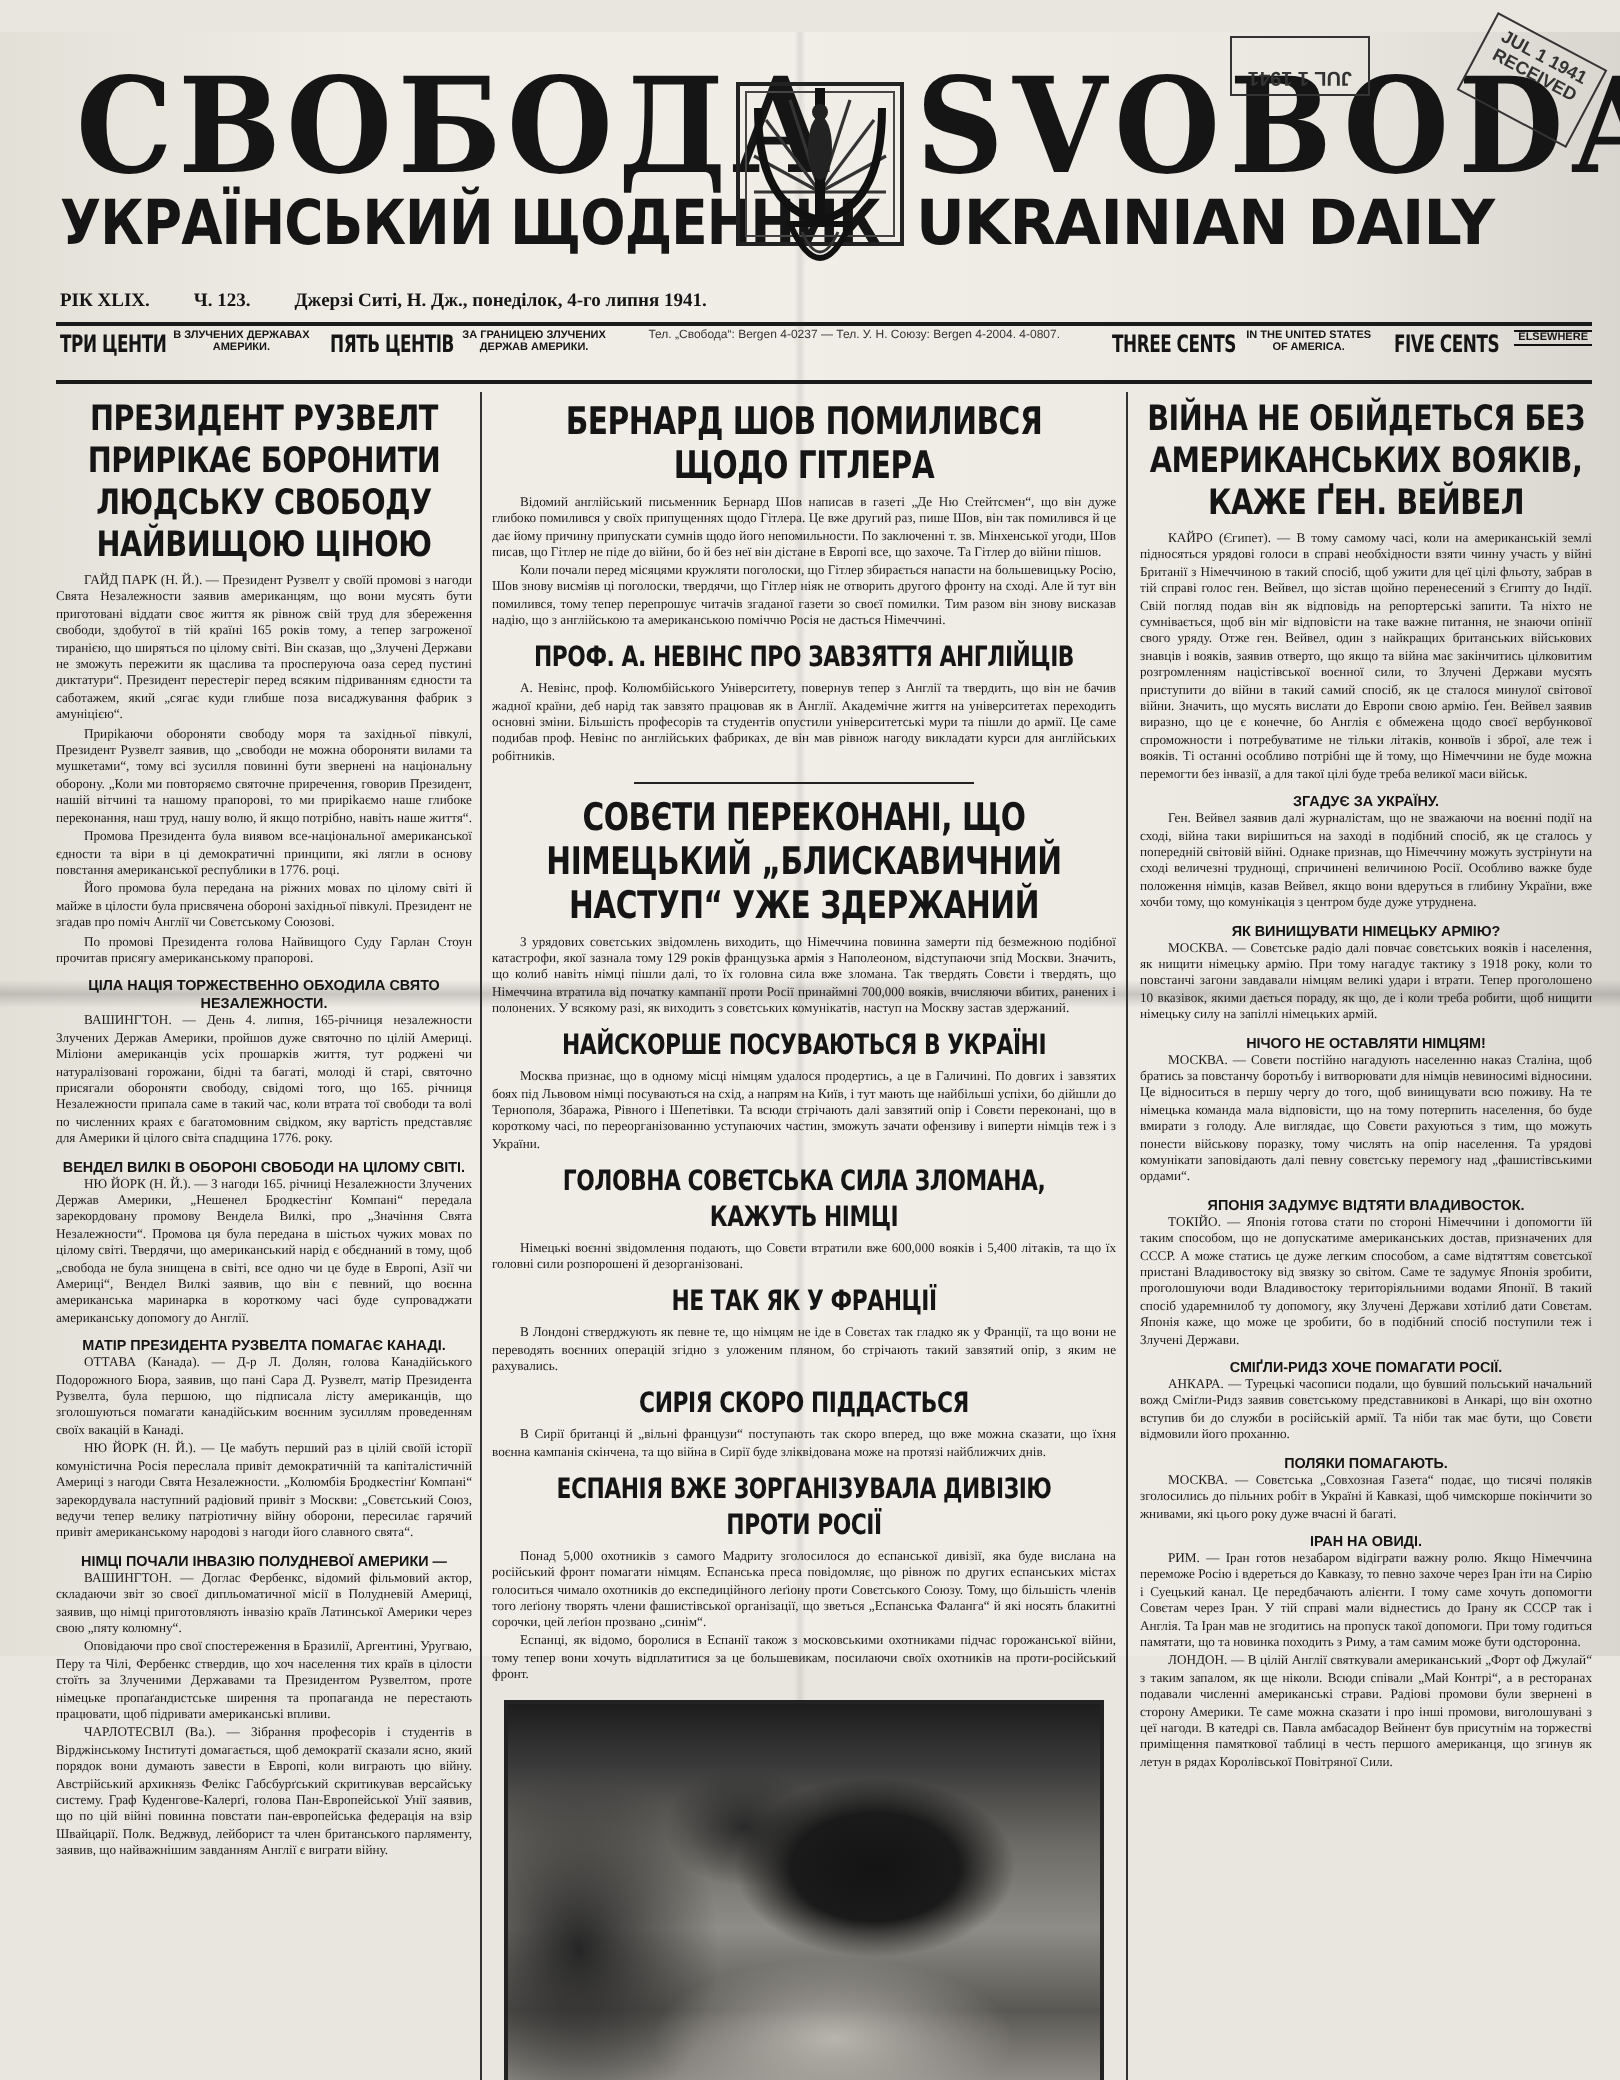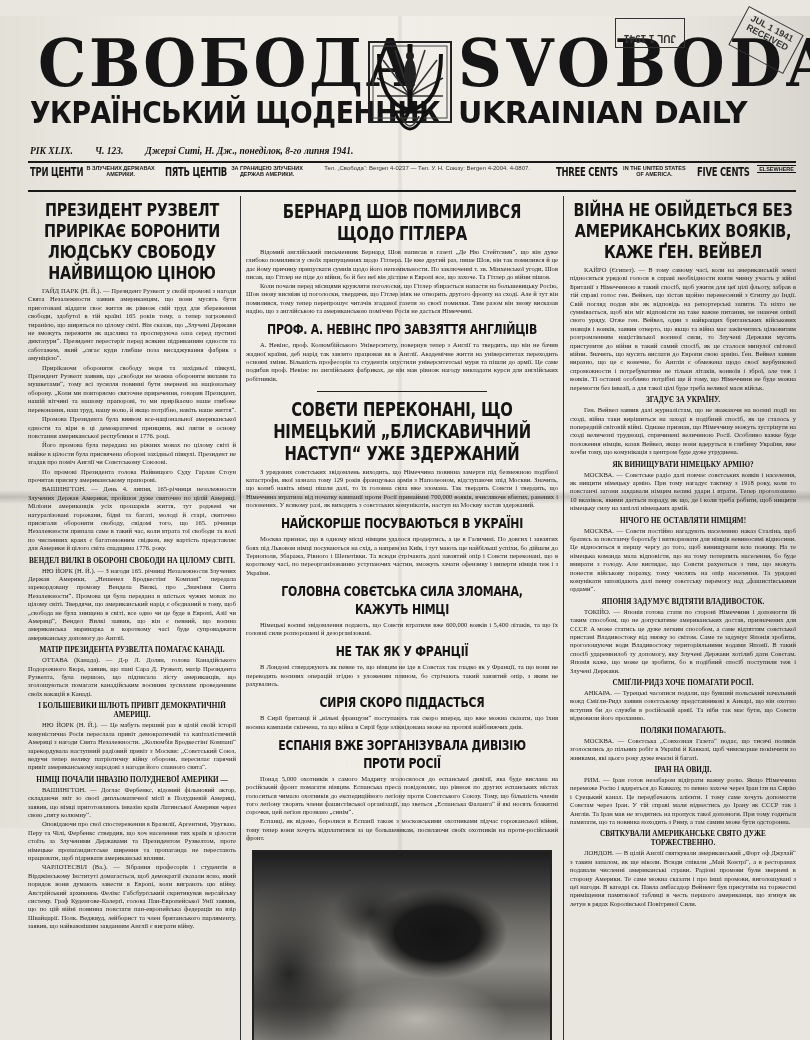--- a/index.html
+++ b/index.html
@@ -38,21 +38,21 @@
     transform: scaleX(0.86); transform-origin: left top;
   }
   .sub-uk { left: 30px; }
   .sub-en { left: 458px; transform: scaleX(0.97); }
   .emblem { position: absolute; left: 365px; top: 18px; width: 90px; width: 90px; height: 112px; }
   .dateline {
     position: absolute; top: 130px; height: 14px;
     font-family: "Liberation Serif", serif; font-weight: bold; font-size: 9.5px;
     display: flex; align-items: baseline;
   }
-  .dl-uk { left: 30px; width: 360px; font-style: italic; }
+  .dl-uk { left: 30px; width: 360px; }
   .dl-en { left: 455px; width: 340px; }
   .dateline span { margin-right: 22px; white-space: nowrap; }
   .dl-en .vol { margin-left: auto; margin-right: 0; }
   .rule { position: absolute; left: 28px; width: 768px; background: #1a1a1a; }
   .priceline {
     position: absolute; top: 149px; left: 30px; width: 766px; height: 24px;
     display: flex; align-items: flex-start;
     font-family: "Liberation Sans", sans-serif;
   }
   .price-big {
@@ -77,21 +77,21 @@
   .vrule { position: absolute; top: 180px; width: 1px; height: 850px; background: #333; }
   .headline {
     font-family: "DejaVu Sans", sans-serif; font-weight: 900; text-align: center;
     font-size: 17.5px; line-height: 21px; letter-spacing: -0.3px;
     transform: scaleX(0.82); transform-origin: center top;
     margin: 6px -22px 3px;
   }
   .headline.mid { font-size: 19px; line-height: 22px; margin: 6px -36px 4px; transform: scaleX(0.78); }
   .headline.sm { font-size: 14px; line-height: 18px; margin: 5px -30px 3px; transform: scaleX(0.78); }
   .subhead {
-    font-family: Liberation Serif, serif; font-weight: bold; text-align: center;
+    font-family: Liberation Sans, sans-serif; font-weight: bold; text-align: center;
     font-size: 7.2px; line-height: 9px; margin: 4px 0 1px; text-transform: uppercase;
   }
   .body {
     font-size: 6.6px; line-height: 8.4px; text-align: justify; color: #1c1c1c;
     text-indent: 14px; margin-bottom: 1px;
   }
   .body.mid { font-size: 6.6px; line-height: 8.3px; }
   .photo {
     margin: 8px 6px 2px; height: 208px; border: 2px solid #222;
     background:
@@ -138,21 +138,21 @@
     <path d="M30 78 Q45 112 60 78 Z" fill="none" stroke="#111" stroke-width="3"></path>
     <path d="M36 82 Q45 102 54 82" fill="none" stroke="#333" stroke-width="1.5"></path>
   </svg>
 
   <div class="stamp stamp1">JUL 1 1941</div>
   <div class="stamp stamp2">JUL 1 1941 RECEIVED</div>
 
   <div class="dateline dl-uk">
     <span>РІК XLIX.</span>
     <span>Ч. 123.</span>
-    <span>Джерзі Ситі, Н. Дж., понеділок, 8-го липня 1941.</span>
+    <span>Джерзі Ситі, Н. Дж., понеділок, 4-го липня 1941.</span>
   </div>
 
   <div class="rule" style="top:145px;height:2px;"></div>
   <div class="priceline">
     <span class="price-big" style="width:52px;">ТРИ ЦЕНТИ</span>
     <span class="price-small" style="width:80px;">в Злучених Державах Америки.</span>
     <span class="price-big" style="width:62px;margin-left:6px;">ПЯТЬ ЦЕНТІВ</span>
     <span class="price-small" style="width:82px;">за границею Злучених Держав Америки.</span>
     <span class="tel" style="width:220px;margin-left:14px;">Тел. „Свобода“: Bergen 4-0237 — Тел. У. Н. Союзу: Bergen 4-2004. 4-0807.</span>
     <span class="price-big" style="width:64px;margin-left:22px;">THREE CENTS</span>
@@ -165,26 +165,26 @@
   <div class="vrule" style="left:240px;"></div>
   <div class="vrule" style="left:563px;"></div>
 
   <div class="col col-left">
     <div class="headline">ПРЕЗИДЕНТ РУЗВЕЛТ ПРИРІКАЄ БОРОНИТИ ЛЮДСЬКУ СВОБОДУ НАЙВИЩОЮ ЦІНОЮ</div>
     <p class="body">ГАЙД ПАРК (Н. Й.). — Президент Рузвелт у своїй промові з нагоди Свята Незалежности заявив американцям, що вони мусять бути приготовані віддати своє життя як рівнож свій труд для збереження свободи, здобутої в тій країні 165 років тому, а тепер загроженої тиранією, що ширяться по цілому світі. Він сказав, що „Злучені Держави не зможуть пережити як щаслива та проспеpуюча оаза серед пустині диктатури“. Президент перестеріг перед всяким підриванням єдности та саботажем, який „сягає куди глибше поза висаджування фабрик з амуніцією“.</p>
     <p class="body">Приріkаючи обороняти свободу моря та західньої півкулі, Президент Рузвелт заявив, що „свободи не можна обороняти вилами та мушкетами“, тому всі зусилля повинні бути звернені на національну оборону. „Коли ми повторяємо святочне приречення, говорив Президент, нашій вітчині та нашому прапорові, то ми приріkаємо наше глибоке переконання, наш труд, нашу волю, й якщо потрібно, навіть наше життя“.</p>
     <p class="body">Промова Президента була виявом все-національної американської єдности та віри в ці демократичні принципи, які лягли в основу повстання американської республики в 1776. році.</p>
     <p class="body">Його промова була передана на ріжних мовах по цілому світі й майже в цілости була присвячена обороні західньої півкулі. Президент не згадав про поміч Англії чи Совєтському Союзові.</p>
     <p class="body">По промові Президента голова Найвищого Суду Гарлан Стоун прочитав присягу американському прапорові.</p>
+    <div class="subhead">ЦІЛА НАЦІЯ ТОРЖЕСТВЕННО ОБХОДИЛА СВЯТО НЕЗАЛЕЖНОСТИ.</div>
     <p class="body">ВАШИНГТОН. — День 4. липня, 165-річниця незалежности Злучених Держав Америки, пройшов дуже святочно по цілій Америці. Міліони американців усіх прошарків життя, тут роджені чи натуралізовані горожани, бідні та багаті, молоді й старі, святочно присягали обороняти свободу, свідомі того, що 165. річниця Незалежности припала саме в такий час, коли втрата тої свободи та волі по численних краях є багатомовним свідком, яку вартість представляє для Америки й цілого світа спадщина 1776. року.</p>
     <div class="subhead">ВЕНДЕЛ ВИЛКІ В ОБОРОНІ СВОБОДИ НА ЦІЛОМУ СВІТІ.</div>
     <p class="body">НЮ ЙОРК (Н. Й.). — З нагоди 165. річниці Незалежности Злучених Держав Америки, „Нешенел Бродкестінґ Компані“ передала зарекордовану промову Вендела Вилкі, про „Значіння Свята Незалежности“. Промова ця була передана в шістьох чужих мовах по цілому світі. Твердячи, що американський нарід є обєднаний в тому, щоб „свобода не була знищена в світі, все одно чи це буде в Европі, Азії чи Америці“, Вендел Вилкі заявив, що він є певний, що воєнна американська маринарка в короткому часі буде супроваджати американську допомогу до Англії.</p>
     <div class="subhead">МАТІР ПРЕЗИДЕНТА РУЗВЕЛТА ПОМАГАЄ КАНАДІ.</div>
     <p class="body">ОТТАВА (Канада). — Д-р Л. Долян, голова Канадійського Подорожного Бюра, заявив, що пані Сара Д. Рузвелт, матір Президента Рузвелта, була першою, що підписала лісту американців, що зголошуються помагати канадійським воєнним зусиллям проведенням своїх вакацій в Канаді.</p>
-    <div class="subhead">І БОЛЬШЕВИКИ ШЛЮТЬ ПРИВІТ ДЕМОКРАТИЧНІЙ АМЕРИЦІ.</div>
     <p class="body">НЮ ЙОРК (Н. Й.). — Це мабуть перший раз в цілій своїй історії комуністична Росія переслала привіт демократичній та капіталістичній Америці з нагоди Свята Незалежности. „Колюмбія Бродкестінґ Компані“ зарекордувала наступний радіовий привіт з Москви: „Совєтський Союз, ведучи тепер велику патріотичну війну оборони, пересилає гарячий привіт американському народові з нагоди його славного свята“.</p>
     <div class="subhead">НІМЦІ ПОЧАЛИ ІНВАЗІЮ ПОЛУДНЕВОЇ АМЕРИКИ —</div>
     <p class="body">ВАШИНГТОН. — Доглас Фербенкс, відомий фільмовий актор, складаючи звіт зо своєї дипльоматичної місії в Полудневій Америці, заявив, що німці приготовляють інвазію країв Латинської Америки через свою „пяту колюмну“.</p>
     <p class="body">Оповідаючи про свої спостереження в Бразилії, Аргентині, Уругваю, Перу та Чілі, Фербенкс ствердив, що хоч населення тих країв в цілости стоїть за Злученими Державами та Президентом Рузвелтом, проте німецьке пропаґандистське ширення та пропаганда не перестають працювати, щоб підривати американські впливи.</p>
     <p class="body">ЧАРЛОТЕСВІЛ (Ва.). — Зібрання професорів і студентів в Вірджінському Інституті домагається, щоб демократії сказали ясно, який порядок вони думають завести в Европі, коли виграють цю війну. Австрійський архикнязь Фелікс Габсбурґський скритикував версайську систему. Граф Куденгове-Калерґі, голова Пан-Европейської Унії заявив, що по цій війні повинна повстати пан-европейська федерація на взір Швайцарії. Полк. Веджвуд, лейборист та член британського парляменту, заявив, що найважнішим завданням Англії є виграти війну.</p>
   </div>
 
   <div class="col col-mid">
     <div class="headline mid">БЕРНАРД ШОВ ПОМИЛИВСЯ ЩОДО ГІТЛЕРА</div>
     <p class="body mid">Відомий англійський письменник Бернард Шов написав в газеті „Дe Ню Стейтсмен“, що він дуже глибоко помилився у своїх припущеннях щодо Гітлера. Це вже другий раз, пише Шов, він так помилився й це дає йому причину припускати сумнів щодо його непомильности. По заключенні т. зв. Мінхенської угоди, Шов писав, що Гітлер не піде до війни, бо й без неї він дістане в Европі все, що захоче. Та Гітлер до війни пішов.</p>
@@ -221,16 +221,15 @@
     <div class="subhead">НІЧОГО НЕ ОСТАВЛЯТИ НІМЦЯМ!</div>
     <p class="body">МОСКВА. — Совєти постійно нагадують населенню наказ Сталіна, щоб братись за повстанчу боротьбу і витворювати для німців невиносимі відносини. Це відноситься в першу чергу до того, щоб винищувати всю поживу. На те німецька команда мала відповісти, що на тому потерпить населення, бо буде вмирати з голоду. Але виглядає, що Совєти рахуються з тим, що можуть понести військову поразку, тому числять на опір населення. Та урядові комунікати заповідають далі певну совєтську перемогу над „фашистівськими ордами“.</p>
     <div class="subhead">ЯПОНІЯ ЗАДУМУЄ ВІДТЯТИ ВЛАДИВОСТОК.</div>
     <p class="body">ТОКІЙО. — Японія готова стати по стороні Німеччини і допомогти їй таким способом, що не допускатиме американських достав, призначених для СССР. А може статись це дуже легким способом, а саме відтяттям совєтської пристані Владивостоку від звязку зо світом. Саме те задумує Японія зробити, проголошуючи води Владивостоку територіяльними водами Японії. В такий спосіб ударемнилоб ту допомогу, яку Злучені Держави хотілиб дати Совєтам. Японія каже, що може це зробити, бо в подібний спосіб поступили теж і Злучені Держави.</p>
     <div class="subhead">СМІҐЛИ-РИДЗ ХОЧЕ ПОМАГАТИ РОСІЇ.</div>
     <p class="body">АНКАРА. — Турецькі часописи подали, що бувший польський начальний вожд Сміґли-Ридз заявив совєтському представникові в Анкарі, що він охотно вступив би до служби в російській армії. Та ніби так має бути, що Совєти відмовили його проханню.</p>
     <div class="subhead">ПОЛЯКИ ПОМАГАЮТЬ.</div>
     <p class="body">МОСКВА. — Совєтська „Совхозная Газета“ подає, що тисячі поляків зголосились до пільних робіт в Україні й Кавказі, щоб чимскорше покінчити зо жнивами, які цього року дуже вчасні й багаті.</p>
     <div class="subhead">ІРАН НА ОВИДІ.</div>
     <p class="body">РИМ. — Іран готов незабаром відіграти важну ролю. Якщо Німеччина переможе Росію і вдереться до Кавказу, то певно захоче через Іран іти на Сирію і Суецький канал. Це передбачають алієнти. І тому саме хочуть допомогти Совєтам через Іран. У тій справі мали віднестись до Ірану як СССР так і Англія. Та Іран мав не згодитись на пропуск такої допомоги. При тому годиться памятати, що та новинка походить з Риму, а там самим може бути одсторонна.</p>
-    <div class="subhead">СВЯТКУВАЛИ АМЕРИКАНСЬКЕ СВЯТО ДУЖЕ ТОРЖЕСТВЕННО.</div>
     <p class="body">ЛОНДОН. — В цілій Англії святкували американський „Форт оф Джулай“ з таким запалом, як ще ніколи. Всюди співали „Май Контрі“, а в ресторанах подавали численні американські страви. Радіові промови були звернені в сторону Америки. Те саме можна сказати і про інші промови, виголошувані з цеї нагоди. В катедрі св. Павла амбасадор Вейнент був присутнім на торжестві приміщення памяткової таблиці в честь першого американця, що згинув як летун в рядах Королівської Повітряної Сили.</p>
   </div>
 </div>
 
 </body></html>

